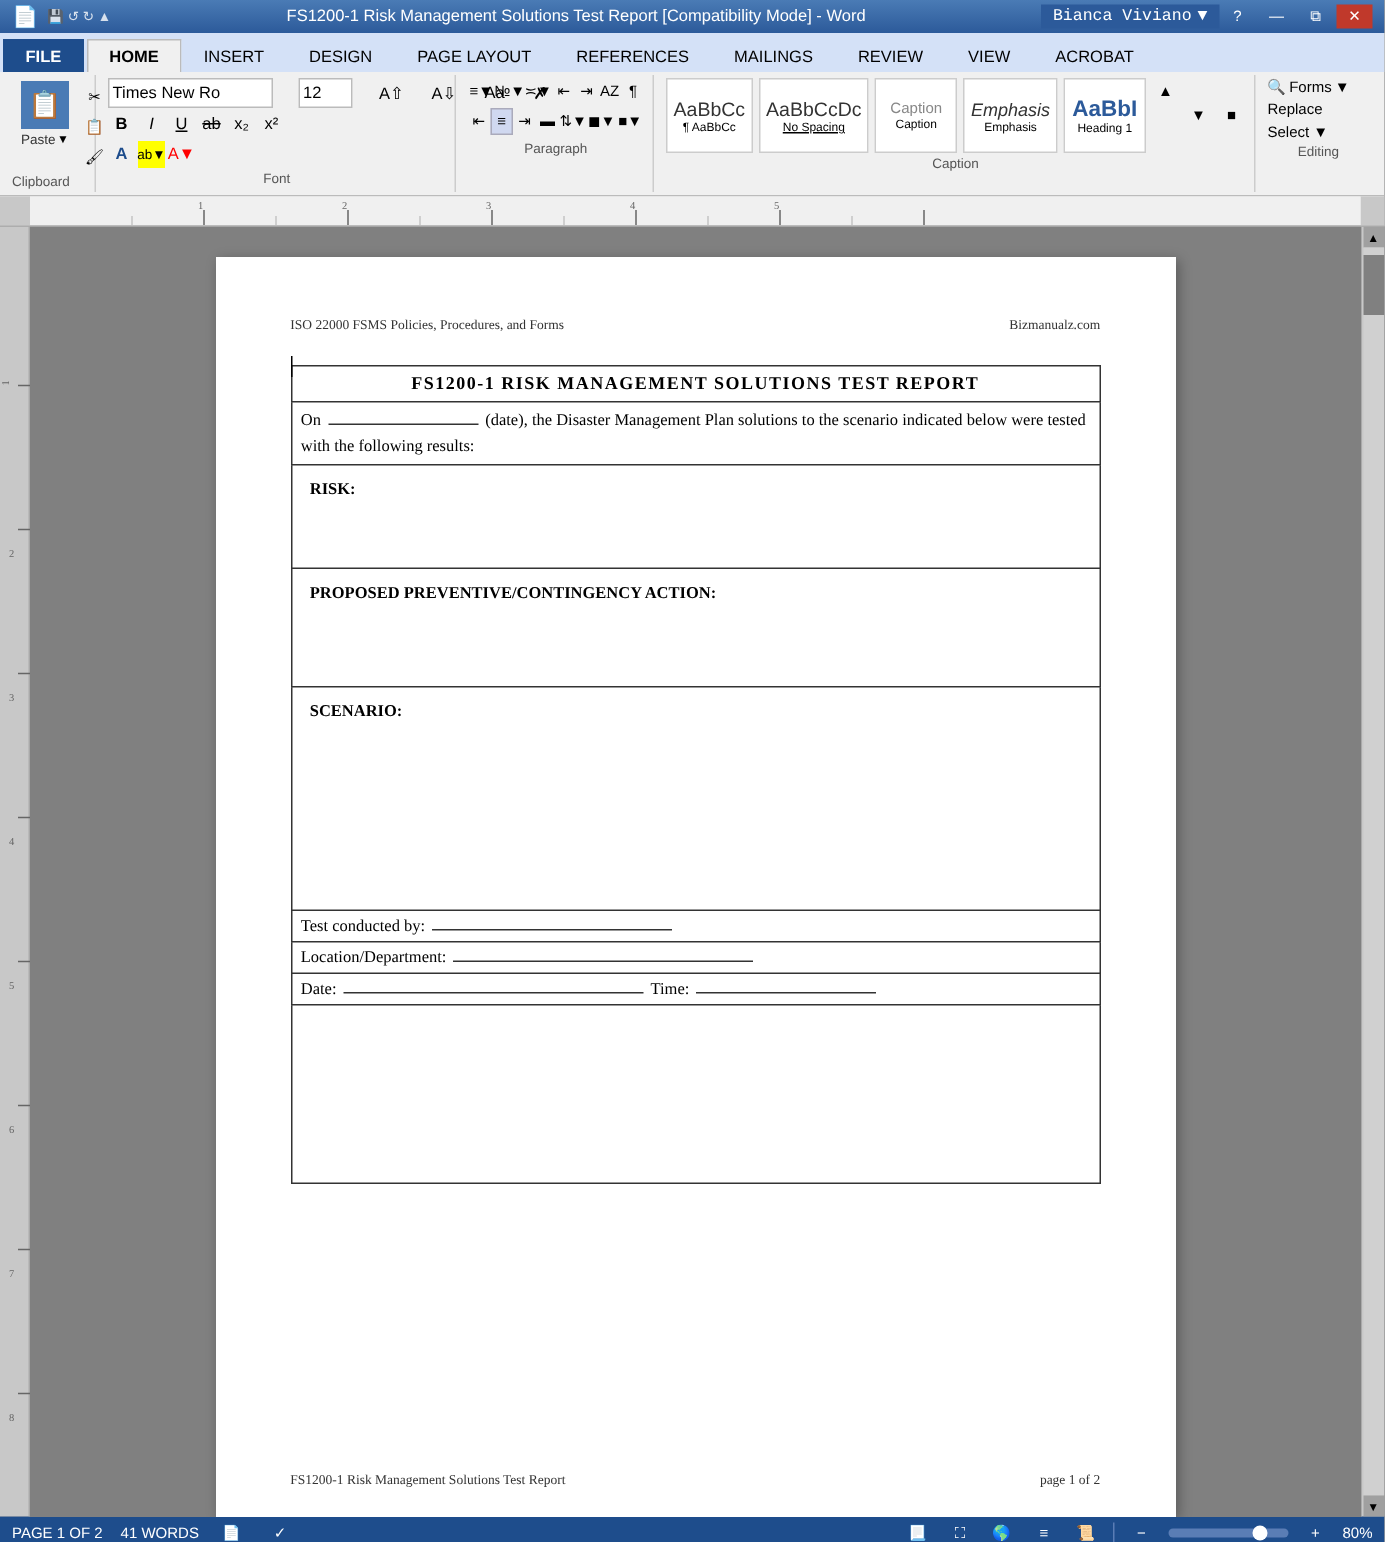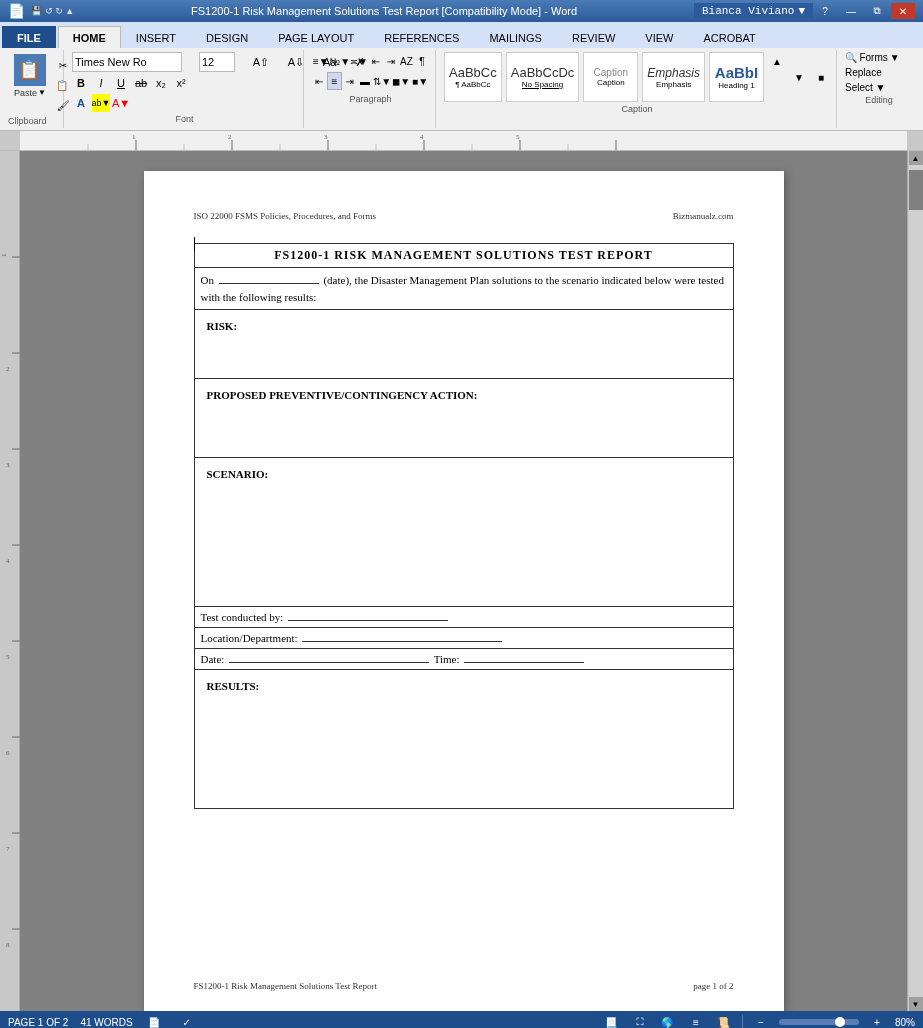--- a/index.html
+++ b/index.html
@@ -705,21 +705,20 @@
           <td style="padding:4px 6px;">
             <span>Date:</span>
             <span class="field-line-medium"></span>
             <span>Time:</span>
             <span class="field-line-short"></span>
           </td>
         </tr>
 
         <tr>
           <td>
-            <div class="section-label">RESULTS:</div>
             <div class="results-content"></div>
           </td>
         </tr>
       </tbody>
         </table>
 
       <div class="page-footer">
         <span>FS1200-1 Risk Management Solutions Test Report</span>
         <span>page 1 of 2</span>
       </div>

